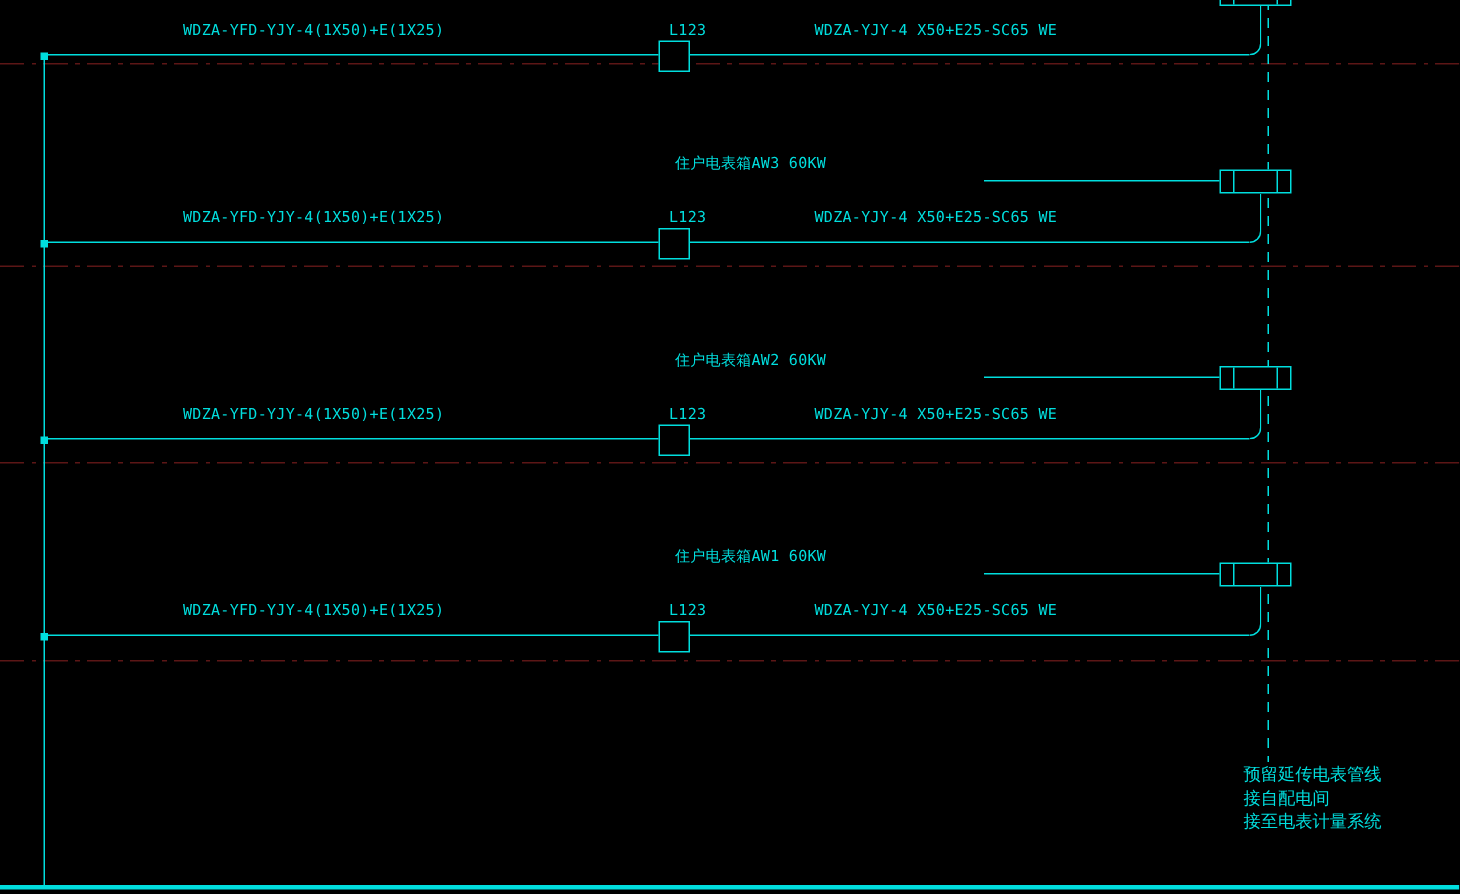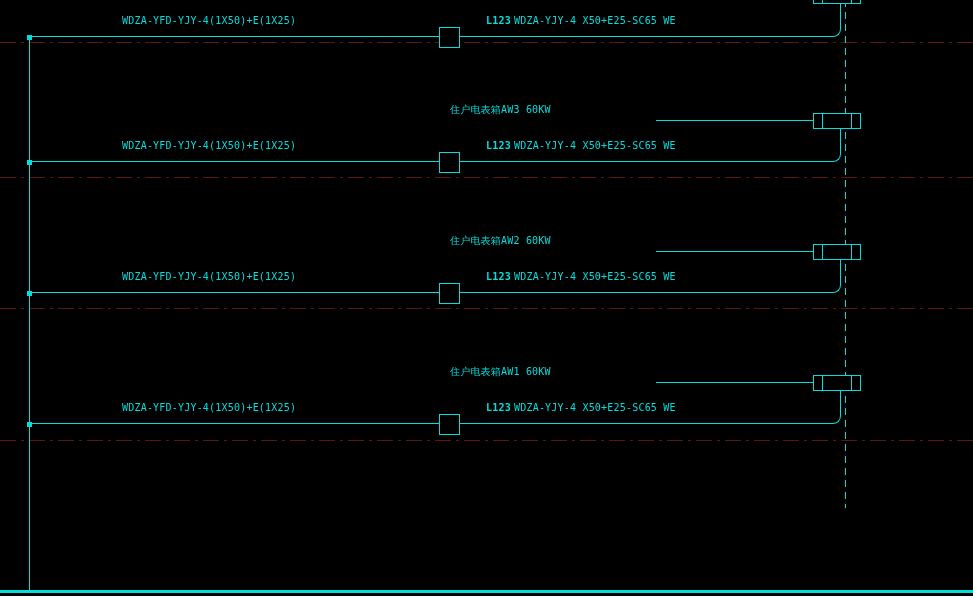--- a/index.html
+++ b/index.html
@@ -86,22 +86,22 @@
   .breaker {
     position: absolute;
     left: 439px;
     top: -10.5px;
     width: 21px;
     height: 21px;
     border: 1.4px solid var(--line);
     background: #000;
   }
   .feeder { left: 122px; top: -25px; }
-  .circuit { left: 486px; top: -25px; font-weight: bold; }
-  .branch { left: 514px; top: -25px; }
+  .circuit { left: 446px; top: -25px; }
+  .branch { left: 543px; top: -25px; }
   .meterbox {
     position: absolute;
     left: 813px;
     top: -49px;
     width: 48px;
     height: 16px;
     border: 1.4px solid var(--line);
     background: #000;
   }
   .meterdiv {
@@ -212,14 +212,19 @@
     <div class="txt circuit">L123</div>
     <div class="txt branch">WDZA-YJY-4 X50+E25-SC65 WE</div>
     <div class="txt meterlabel">住户电表箱AW1 60KW</div>
     <div class="meterline"></div>
     <div class="meterbox">
       <div class="meterdiv d1"></div>
       <div class="meterdiv d2"></div>
     </div>
   </div>
 
+  <div class="notes">
+    <div>预留延传电表管线</div>
+    <div>接自配电间</div>
+    <div>接至电表计量系统</div>
+  </div>
 
 </div>
 
 </body></html>

